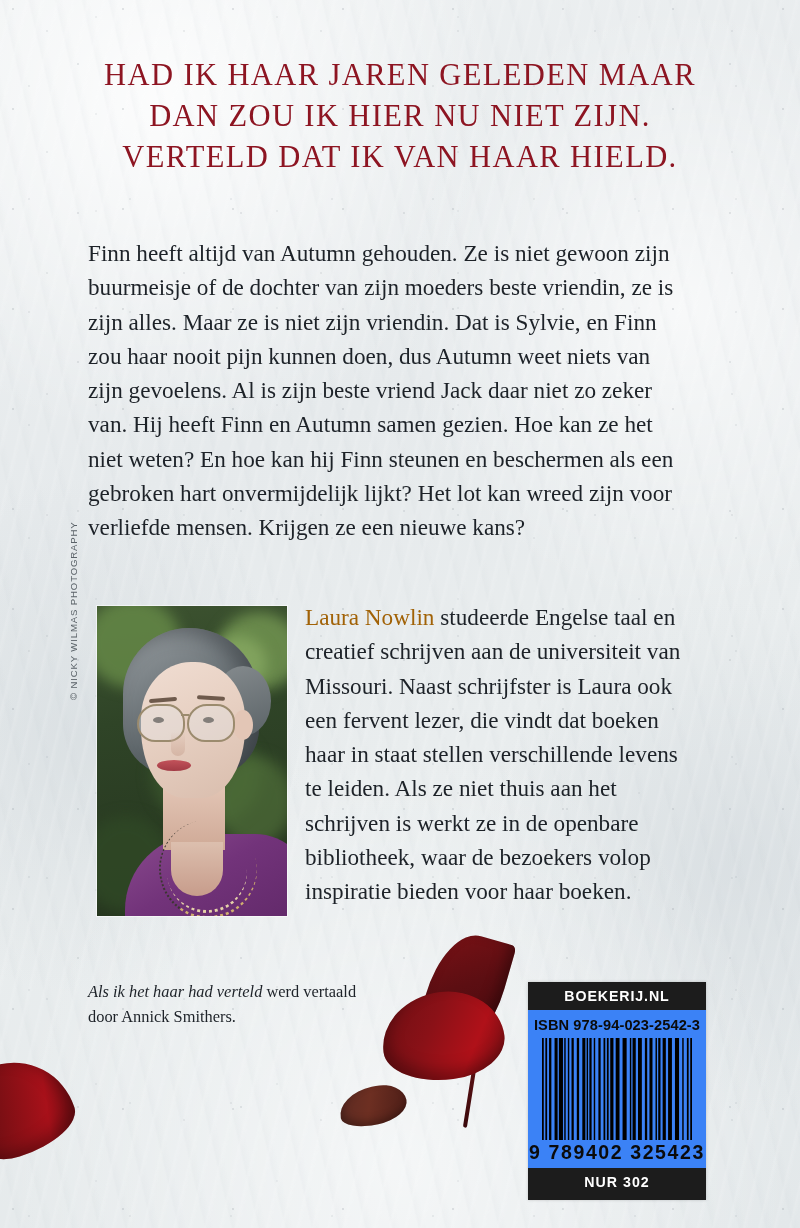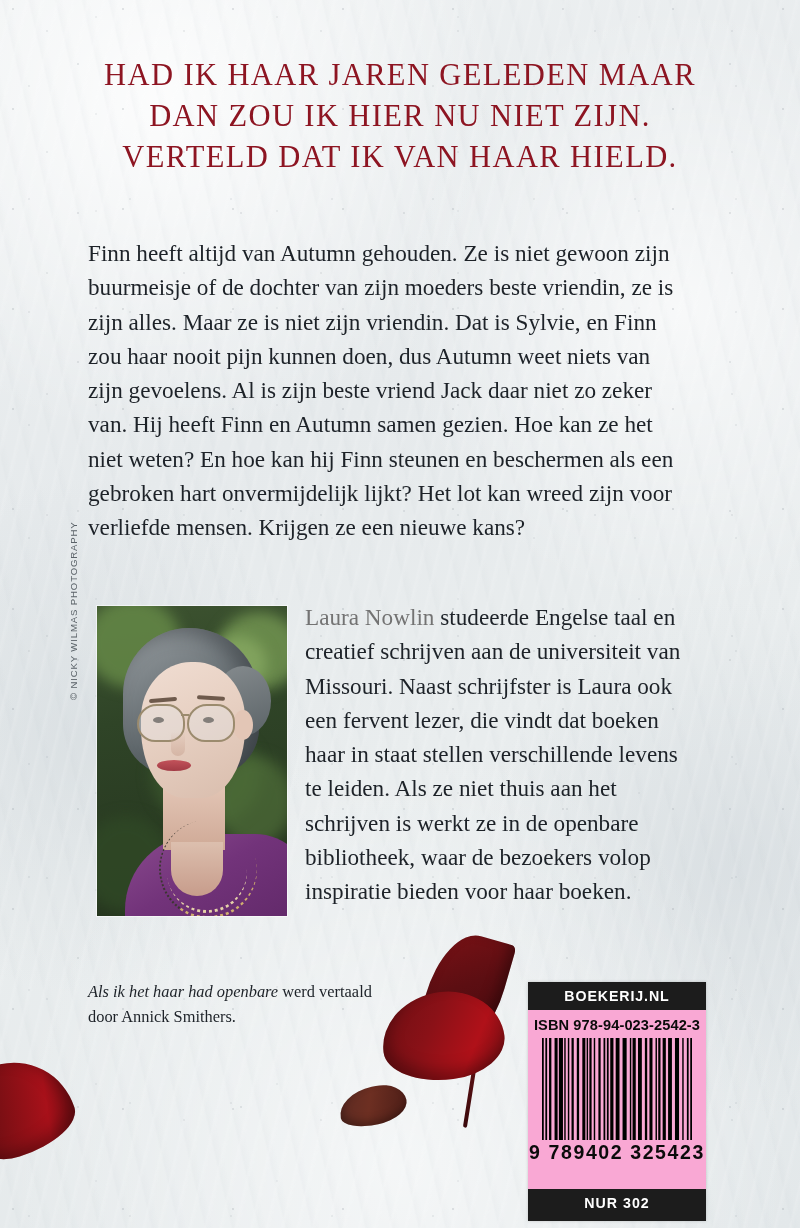--- a/index.html
+++ b/index.html
@@ -245,21 +245,21 @@
   
   .bio {
     position: absolute;
     left: 305px;
     top: 600px;
     width: 392px;
     color: #1d2228;
     font-size: 23.2px;
     line-height: 34.3px;
   }
-  .bio .author-name { color: #737373; }
+  .bio .author-name { color: #a16207; }
 
   
   .translator {
     position: absolute;
     left: 88px;
     top: 980px;
     width: 290px;
     color: #1d2228;
     font-size: 16.4px;
     line-height: 24.5px;
@@ -307,21 +307,21 @@
     transform: rotate(-18deg);
     box-shadow: inset -6px -6px 16px rgba(0,0,0,0.30);
   }
 
   
   .barcode-block {
     position: absolute;
     left: 528px;
     top: 982px;
     width: 178px;
-    background: #f9a8d4;
+    background: #3b82f6;
     font-family: "Liberation Sans", "DejaVu Sans", sans-serif;
     box-shadow: 0 0 3px rgba(0,0,0,0.18);
   }
   .bc-brand {
     background: #1c1c1c;
     color: #ffffff;
     text-align: center;
     font-weight: bold;
     font-size: 14.2px;
     letter-spacing: 0.9px;
@@ -339,21 +339,21 @@
     height: 102px;
     margin: 0 14px;
     display: block;
   }
   .bc-digits {
     text-align: center;
     color: #0b0b0b;
     font-weight: bold;
     font-size: 19.5px;
     letter-spacing: 1.6px;
-    padding: 1px 0 25px;
+    padding: 1px 0 4px;
   }
   .bc-nur {
     background: #1c1c1c;
     color: #ffffff;
     text-align: center;
     font-weight: bold;
     font-size: 14.2px;
     letter-spacing: 1.0px;
     padding: 6px 0 10px;
   }
@@ -404,21 +404,21 @@
     </div>
   </div>
 
   <div class="photo-credit">© NICKY WILMAS PHOTOGRAPHY</div>
 
   <div class="bio">
     <span class="author-name">Laura Nowlin</span><span> studeerde Engelse taal en creatief schrijven aan de universiteit van Missouri. Naast schrijfster is Laura ook een fervent lezer, die vindt dat boeken haar in staat stellen verschillende levens te leiden. Als ze niet thuis aan het schrijven is werkt ze in de openbare bibliotheek, waar de bezoekers volop inspiratie bieden voor haar boeken.</span>
   </div>
 
   <div class="translator">
-    <span class="orig-title">Als ik het haar had openbare</span><span> werd vertaald door Annick Smithers.</span>
+    <span class="orig-title">Als ik het haar had verteld</span><span> werd vertaald door Annick Smithers.</span>
   </div>
 
   <div class="leaf leaf-corner"></div>
   <div class="leaf leaf-stem"></div>
   <div class="leaf leaf-top"></div>
   <div class="leaf leaf-mid"></div>
   <div class="leaf leaf-small"></div>
 
   <div class="barcode-block">
     <div class="bc-brand">BOEKERIJ.NL</div>

